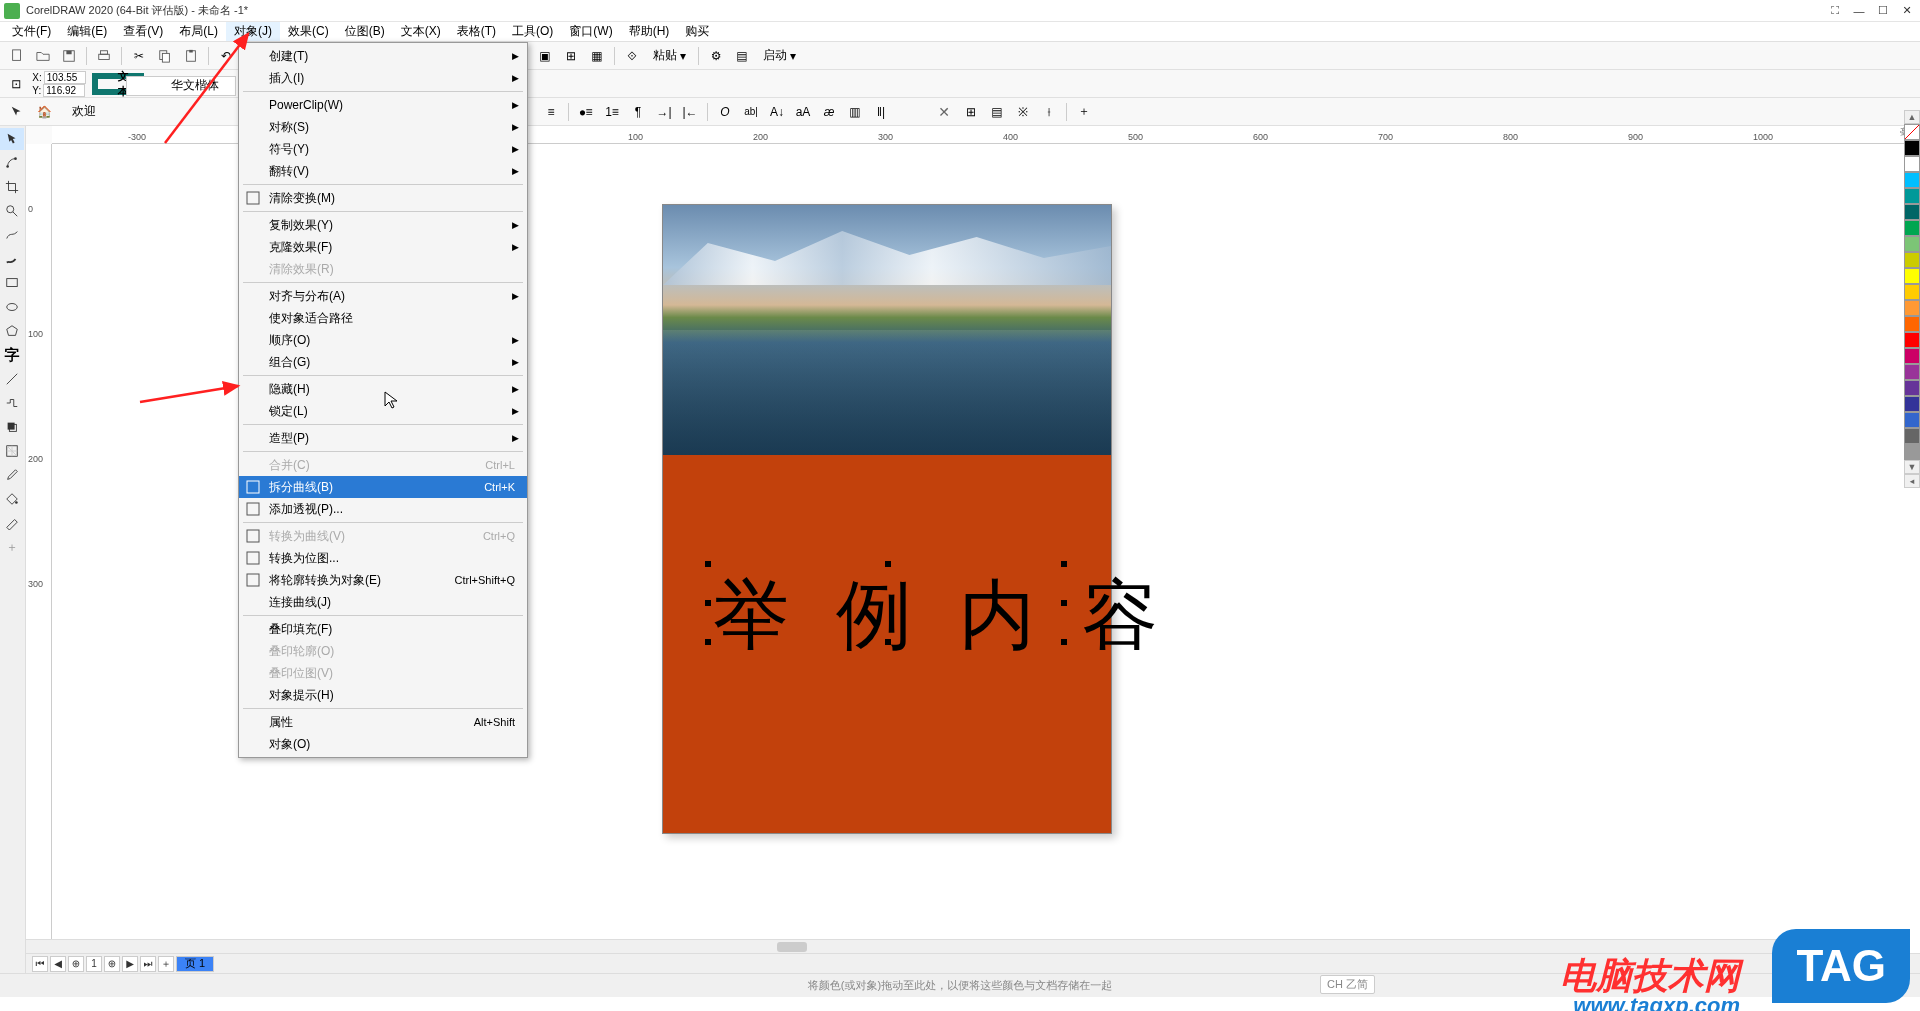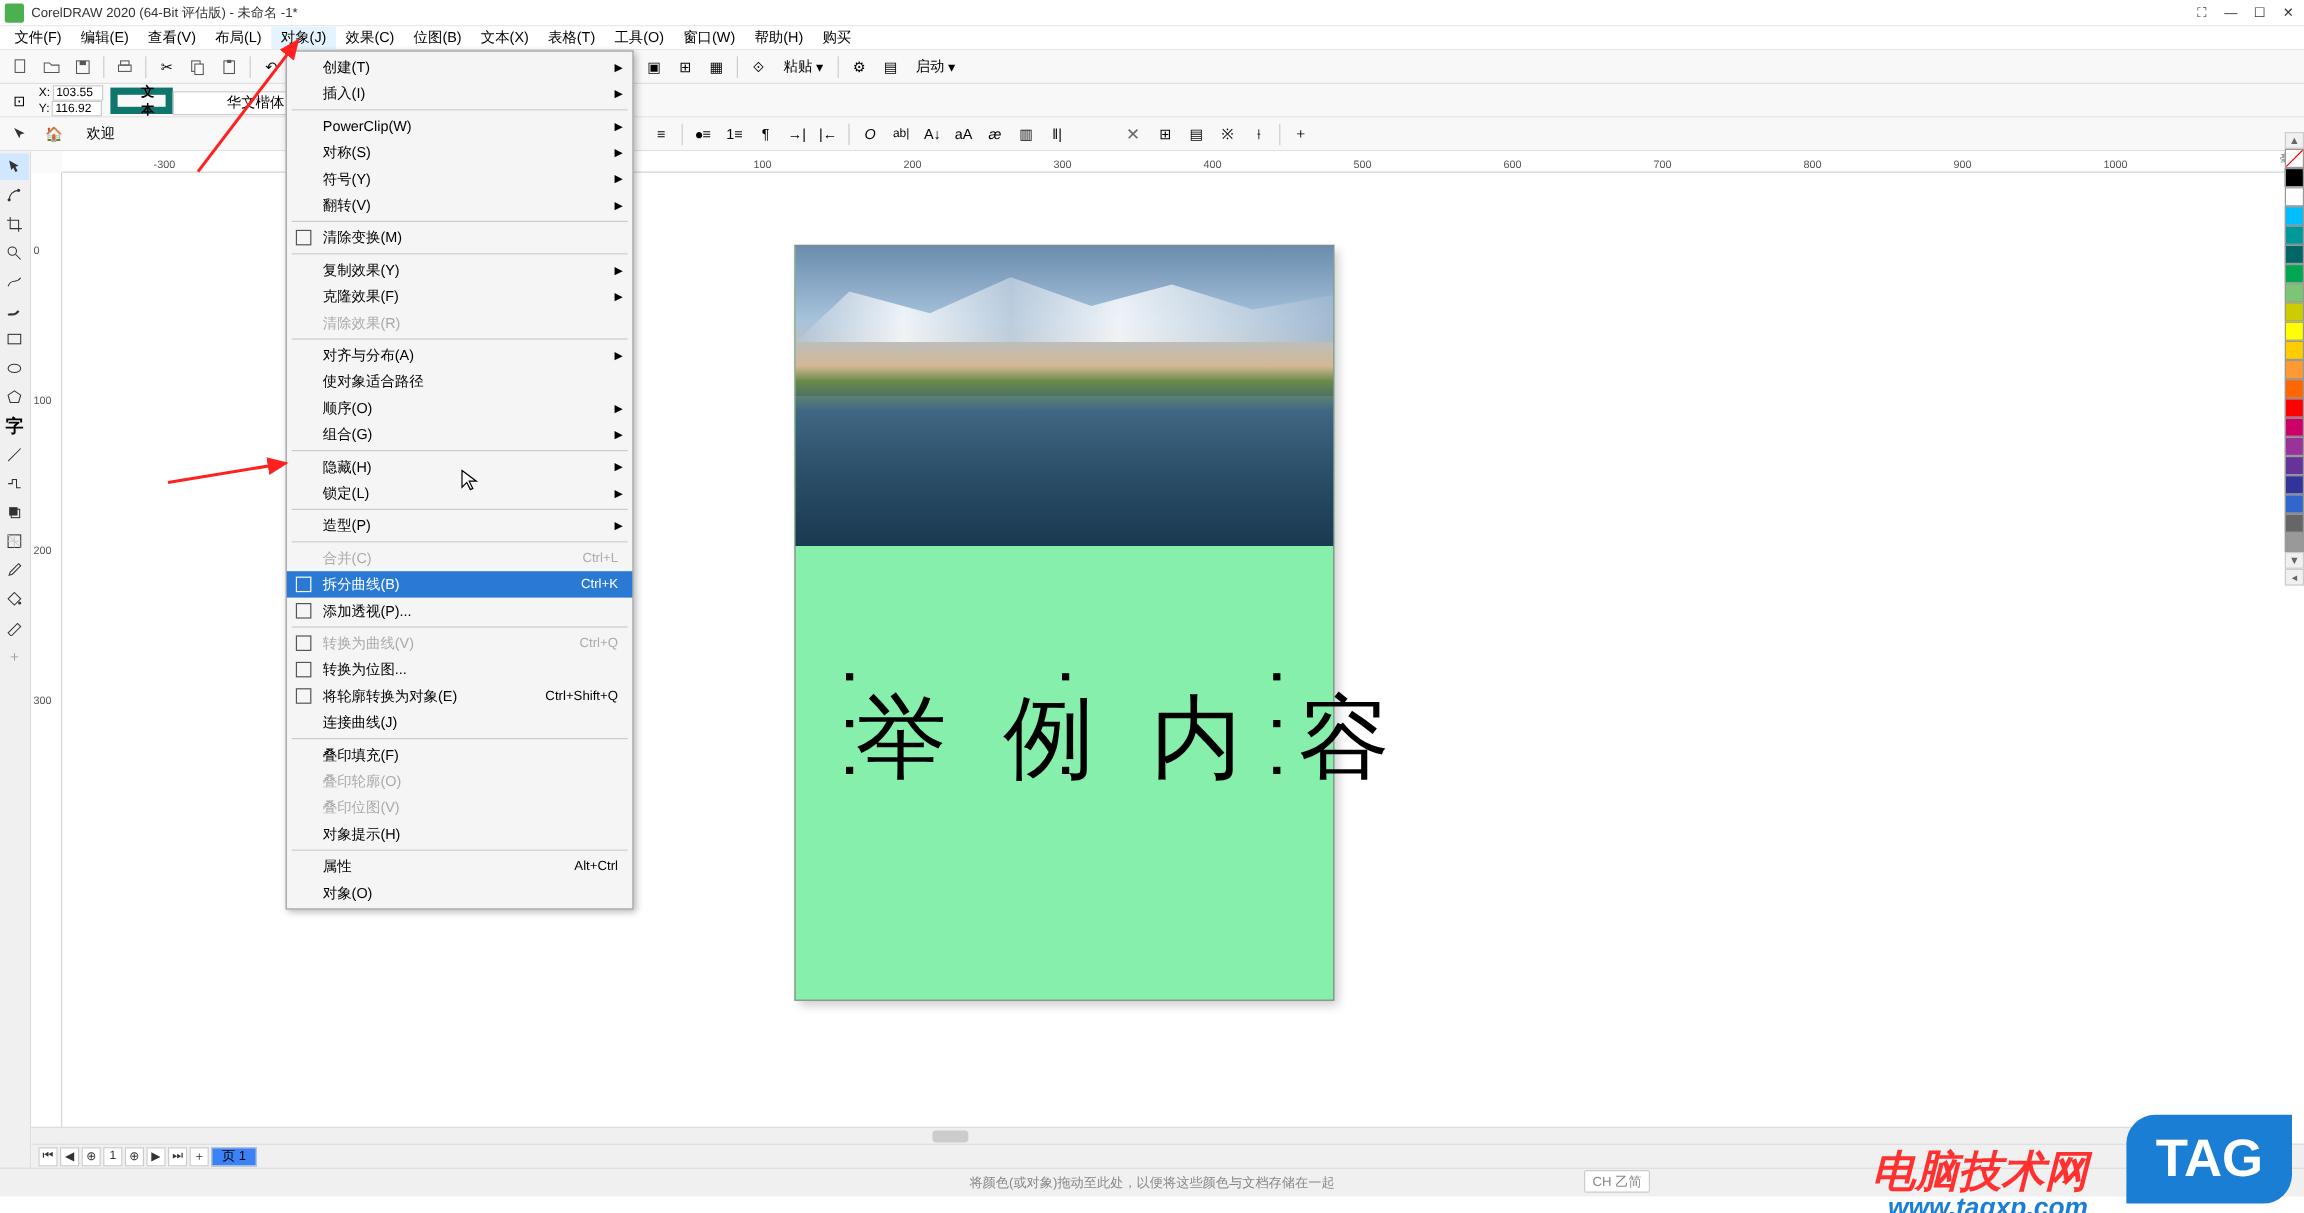--- a/index.html
+++ b/index.html
@@ -44,21 +44,21 @@
 .tool.sel { background: #d0e7ff; }
 
 .canvas-wrap { flex: 1; position: relative; background: #fafafa; overflow: hidden; }
 .ruler-h { position: absolute; top: 0; left: 26px; right: 0; height: 18px; background: #fff; border-bottom: 1px solid #ccc; font-size: 9px; color: #555; display: flex; align-items: flex-end; overflow: hidden; }
 .ruler-h span { position: absolute; bottom: 1px; margin-left: 36px; }
 .ruler-unit { position: absolute; top: 0; right: 2px; font-size: 9px; color: #555; }
 .ruler-v { position: absolute; top: 18px; left: 0; bottom: 0; width: 26px; background: #fff; border-right: 1px solid #ccc; font-size: 9px; color: #555; }
 .ruler-v span { position: absolute; left: 2px; }
 .canvas-inner { position: absolute; top: 18px; left: 26px; right: 0; bottom: 0; background: #fff; }
 
-.page { position: absolute; top: 60px; left: 610px; width: 450px; height: 630px; background: #86efac; border: 1px solid #888; box-shadow: 4px 4px 8px rgba(0,0,0,0.2); }
+.page { position: absolute; top: 60px; left: 610px; width: 450px; height: 630px; background: #c2410c; border: 1px solid #888; box-shadow: 4px 4px 8px rgba(0,0,0,0.2); }
 .page-img { width: 100%; height: 250px; background: linear-gradient(to bottom, #6b8caf 0%, #a8c4dc 25%, #d4b896 40%, #6b8a4a 45%, #2d5a7a 55%, #1a3a52 100%); position: relative; }
 .page-img::before { content: ""; position: absolute; bottom: 0; left: 0; right: 0; height: 50%; background: linear-gradient(to bottom, rgba(255,255,255,0.1) 0%, rgba(26,58,82,0.6) 100%); }
 .mountains { position: absolute; top: 20px; left: 0; right: 0; height: 60px; background: linear-gradient(to right, #b0c4d8 0%, #fff 20%, #c0d0e0 40%, #fff 60%, #a0b8d0 100%); clip-path: polygon(0 100%, 10% 30%, 25% 60%, 40% 10%, 55% 50%, 70% 20%, 85% 55%, 100% 35%, 100% 100%); opacity: 0.8; }
 
 .text-obj { position: absolute; top: 360px; left: 50px; font-family: "STXingkai","KaiTi",serif; font-size: 76px; letter-spacing: 14px; color: #000; white-space: nowrap; }
 .handle { position: absolute; width: 6px; height: 6px; background: #000; }
 .h-tl { top: 356px; left: 42px; } .h-tm { top: 356px; left: 222px; } .h-tr { top: 356px; left: 398px; }
 .h-ml { top: 395px; left: 42px; } .h-mr { top: 395px; left: 398px; }
 .h-bl { top: 434px; left: 42px; } .h-bm { top: 434px; left: 222px; } .h-br { top: 434px; left: 398px; }
 
@@ -201,21 +201,21 @@
 </div>
 
 <div class="prop-bar" style="border-bottom:1px solid #e0e0e0">
   <div class="tb-btn">
       <svg viewBox="0 0 16 16">
         <path d="M2 2l10 5-4 1-1 4z" fill="#333"></path>
       </svg>
     </div>
   <div class="home-btn">🏠</div>
   <div class="tab">欢迎</div>
-  <input class="font-input" style="margin-left: -60px; position: relative; top: -26px; left: 92px; padding-left: 44px;" value="华文楷体">
+  <input class="font-input" style="margin-left: -60px; position: relative; top: -26px; left: 74px; padding-left: 44px;" value="华文楷体">
   <div style="position:absolute;left:540px;display:flex;gap:4px;align-items:center">
     <div class="tb-btn">≡</div>
     <div class="tb-sep"></div>
     <div class="tb-btn">⦁≡</div>
     <div class="tb-btn">1≡</div>
     <div class="tb-btn">¶</div>
     <div class="tb-btn">→|</div>
     <div class="tb-btn">|←</div>
     <div class="tb-sep"></div>
     <div class="tb-btn" style="font-style:italic">O</div>
@@ -461,21 +461,21 @@
           <rect x="1" y="1" width="12" height="12" fill="none" stroke="#555"></rect>
         </svg>
       </span></div>
     <div class="dm-item">连接曲线(J)</div>
     <div class="dm-sep"></div>
     <div class="dm-item">叠印填充(F)</div>
     <div class="dm-item dis">叠印轮廓(O)</div>
     <div class="dm-item dis">叠印位图(V)</div>
     <div class="dm-item">对象提示(H)</div>
     <div class="dm-sep"></div>
-    <div class="dm-item">属性<span class="dm-short">Alt+Ctrl</span></div>
+    <div class="dm-item">属性<span class="dm-short">Alt+Shift</span></div>
     <div class="dm-item">对象(O)</div>
   </div>
 
 <svg class="cursor" width="18" height="18">
     <path d="M1 1l0 14 4-4 3 6 2-1-3-6 6 0z" fill="#fff" stroke="#000"></path>
   </svg>
 
 <svg class="red-arrow1" width="100" height="120">
     <defs>
       <marker id="ah1" markerWidth="8" markerHeight="8" refX="6" refY="3" orient="auto">

